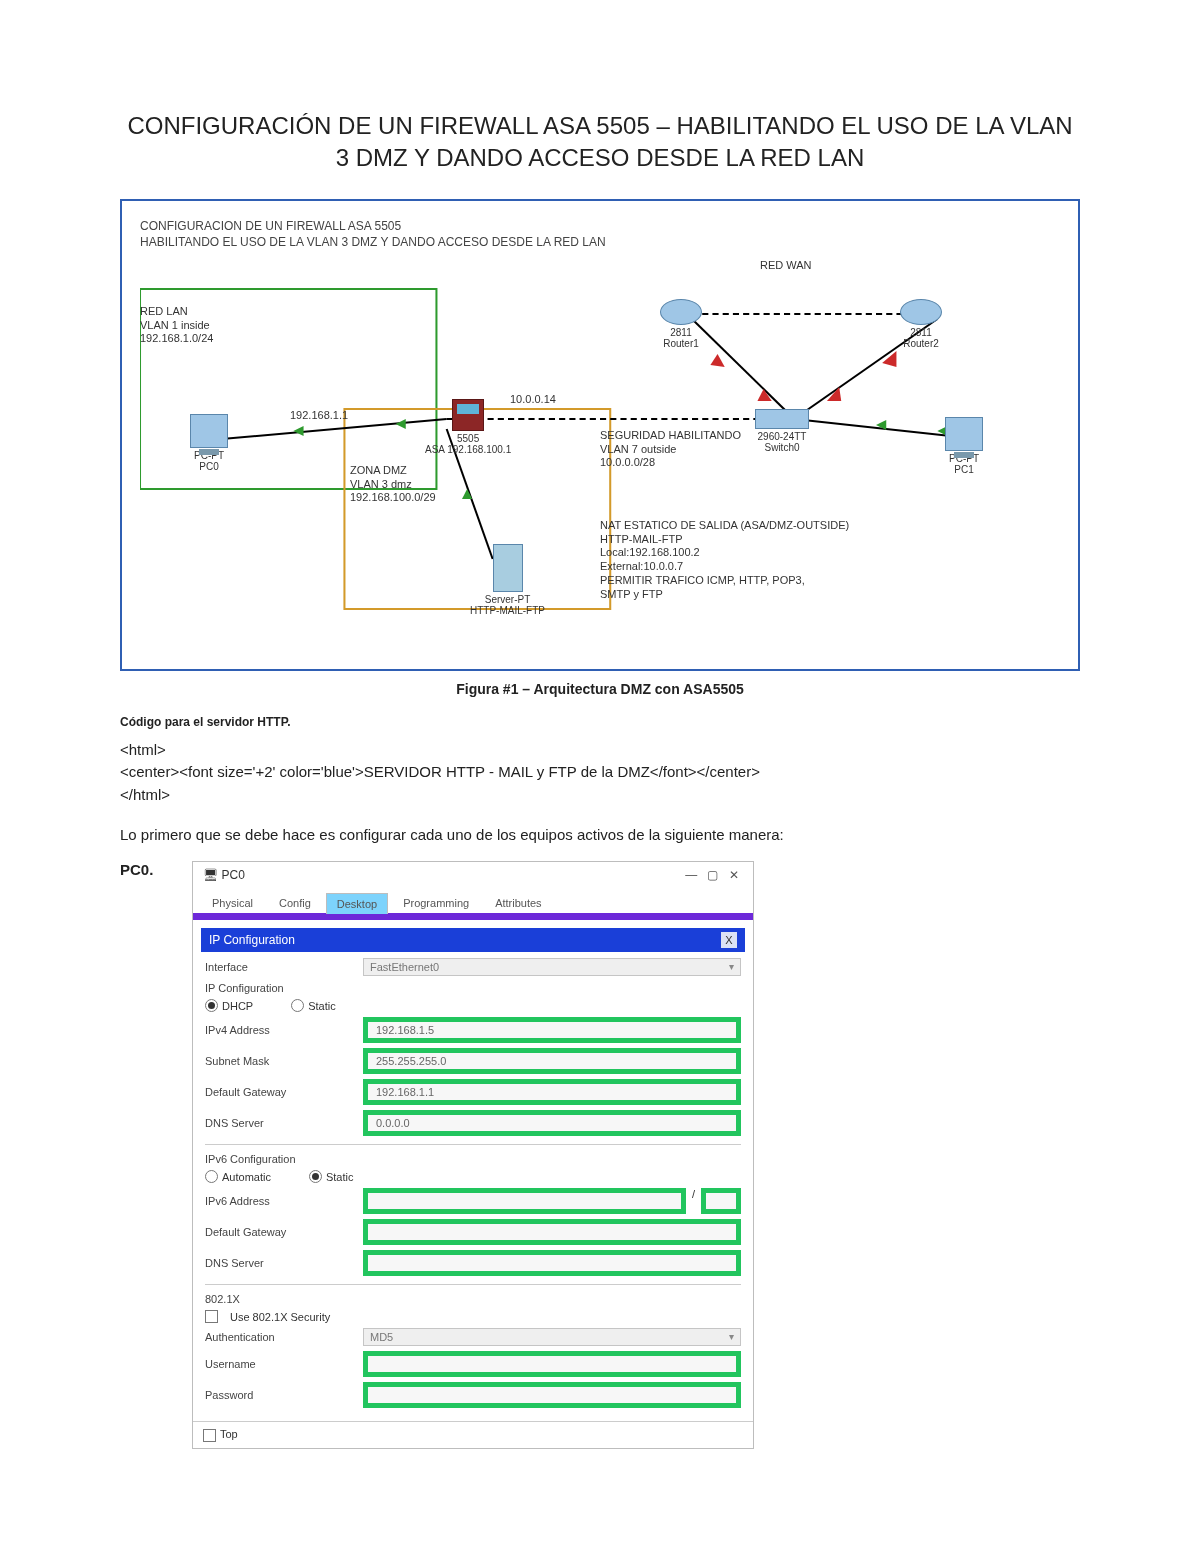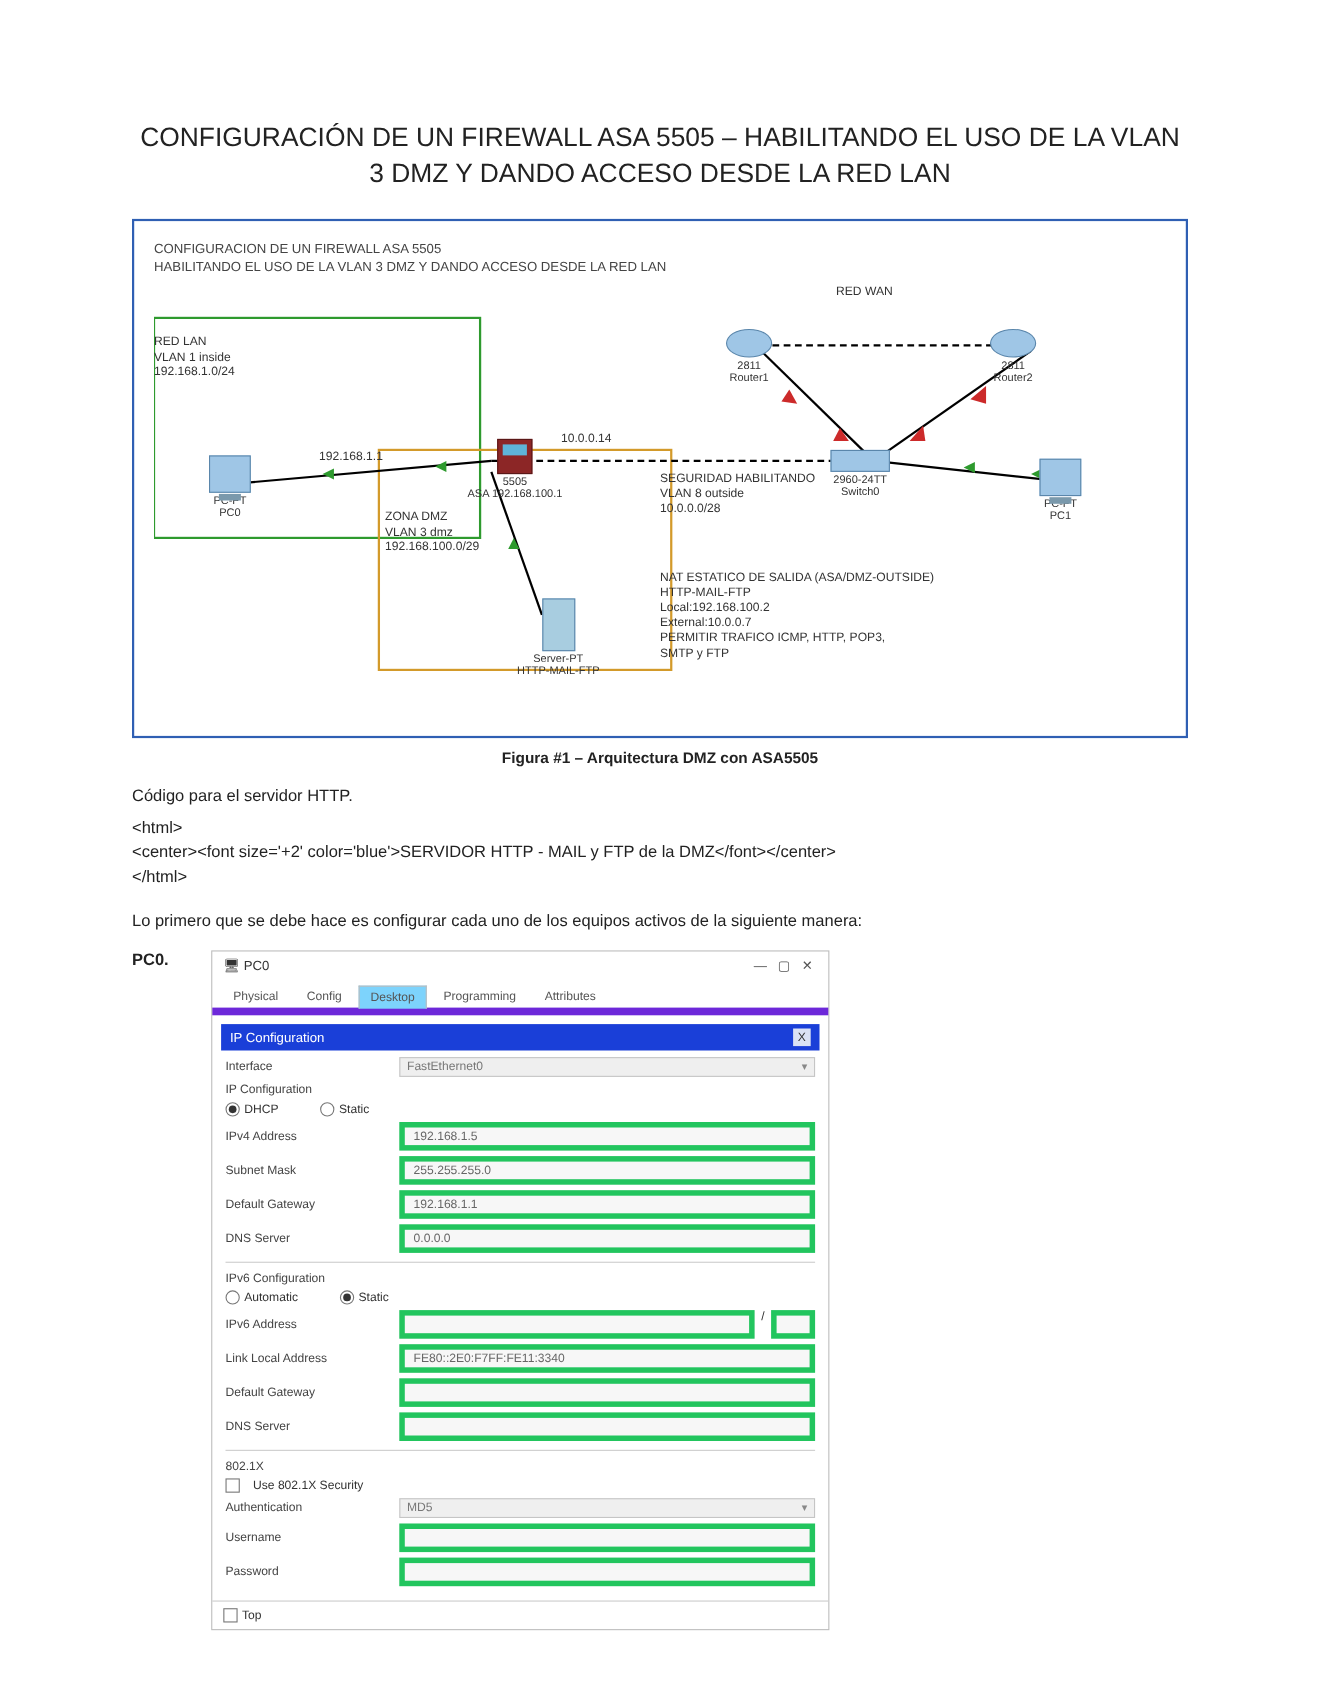--- a/index.html
+++ b/index.html
@@ -13,21 +13,21 @@
   .device{position:absolute;text-align:center;font-size:10px;color:#333;}
   .pc-icon{width:36px;height:32px;background:#9fc6e6;border:1px solid #5a86ab;margin:0 auto 2px;position:relative;}
   .pc-icon:after{content:'';position:absolute;left:8px;right:8px;bottom:-8px;height:6px;background:#7a99ac;}
   .router-icon{width:40px;height:24px;border-radius:50%/50%;background:#9fc6e6;border:1px solid #5a86ab;margin:0 auto 2px;}
   .switch-icon{width:52px;height:18px;background:#9fc6e6;border:1px solid #5a86ab;margin:0 auto 2px;}
   .asa-icon{width:30px;height:30px;background:#8c2626;border:1px solid #5a1717;margin:0 auto 2px;position:relative;}
   .asa-icon:before{content:'';position:absolute;top:4px;left:4px;right:4px;height:10px;background:#5fb4d8;}
   .server-icon{width:28px;height:46px;background:#a8cde0;border:1px solid #5a86ab;margin:0 auto 2px;}
   svg.wires{position:absolute;top:0;left:0;width:100%;height:100%;}
   .caption{font-weight:700;text-align:center;font-size:14px;margin:10px 0 18px 0;}
-  h2{font-size:15px;font-weight:400;margin:10px 0 10px 0;}
+  h2{font-size:12px;font-weight:700;margin:10px 0 10px 0;}
   .codeblock{font-size:15px;line-height:1.5;margin:0 0 20px 0;}
   p.body{font-size:15px;margin:0 0 18px 0;}
   .pc0-row{display:flex;align-items:flex-start;gap:24px;}
   .pc0-label{font-weight:700;font-size:15px;width:48px;flex:none;}
   .dialog{border:1px solid #bdbdbd;width:560px;font-size:11px;color:#333;background:#fff;}
   .dlg-title{display:flex;align-items:center;justify-content:space-between;padding:6px 10px;font-size:12px;}
   .dlg-title .winbtns span{display:inline-block;width:18px;text-align:center;color:#555;}
   .tabs{display:flex;gap:4px;padding:4px 8px 0 8px;border-bottom:7px solid #6d28d9;font-size:11px;}
   .tabs span{padding:4px 10px;border:1px solid transparent;border-bottom:none;color:#555;}
   .tabs span.active{border-color:#bdbdbd;background:#7dd3fc;position:relative;top:1px;}
@@ -96,21 +96,21 @@
       <div class="lbl" style="left:620px;top:0px;">RED WAN</div>
 
       <div class="lbl" style="left:210px;top:205px;">
         <div>ZONA DMZ</div>
         <div>VLAN 3 dmz</div>
         <div>192.168.100.0/29</div>
       </div>
 
       <div class="lbl" style="left:460px;top:170px;">
         <div>SEGURIDAD HABILITANDO</div>
-        <div>VLAN 8 outside</div>
+        <div>VLAN 7 outside</div>
         <div>10.0.0.0/28</div>
       </div>
 
       <div class="lbl" style="left:460px;top:260px;">
         <div>NAT ESTATICO DE SALIDA (ASA/DMZ-OUTSIDE)</div>
         <div>HTTP-MAIL-FTP</div>
         <div>Local:192.168.100.2</div>
         <div>External:10.0.0.7</div>
         <div>PERMITIR TRAFICO ICMP, HTTP, POP3,</div>
         <div>SMTP y FTP</div>
@@ -243,24 +243,20 @@
         </div>
         <div class="row">
             <div class="k">IPv6 Address</div>
           <div class="v split">
             <input type="text" value="" style="">
             <span>/</span>
             <input type="text" class="small" style="">
           </div>
         </div>
         <div class="row">
-            <div class="k">Link Local Address</div>
-            <div class="v"><input type="text" value="FE80::2E0:F7FF:FE11:3340" style=""></div>
-          </div>
-        <div class="row">
             <div class="k">Default Gateway</div>
             <div class="v"><input type="text" value="" style=""></div>
           </div>
         <div class="row">
             <div class="k">DNS Server</div>
             <div class="v"><input type="text" value="" style=""></div>
           </div>
 
         <hr class="sep">
         <div class="section-hd">802.1X</div>

